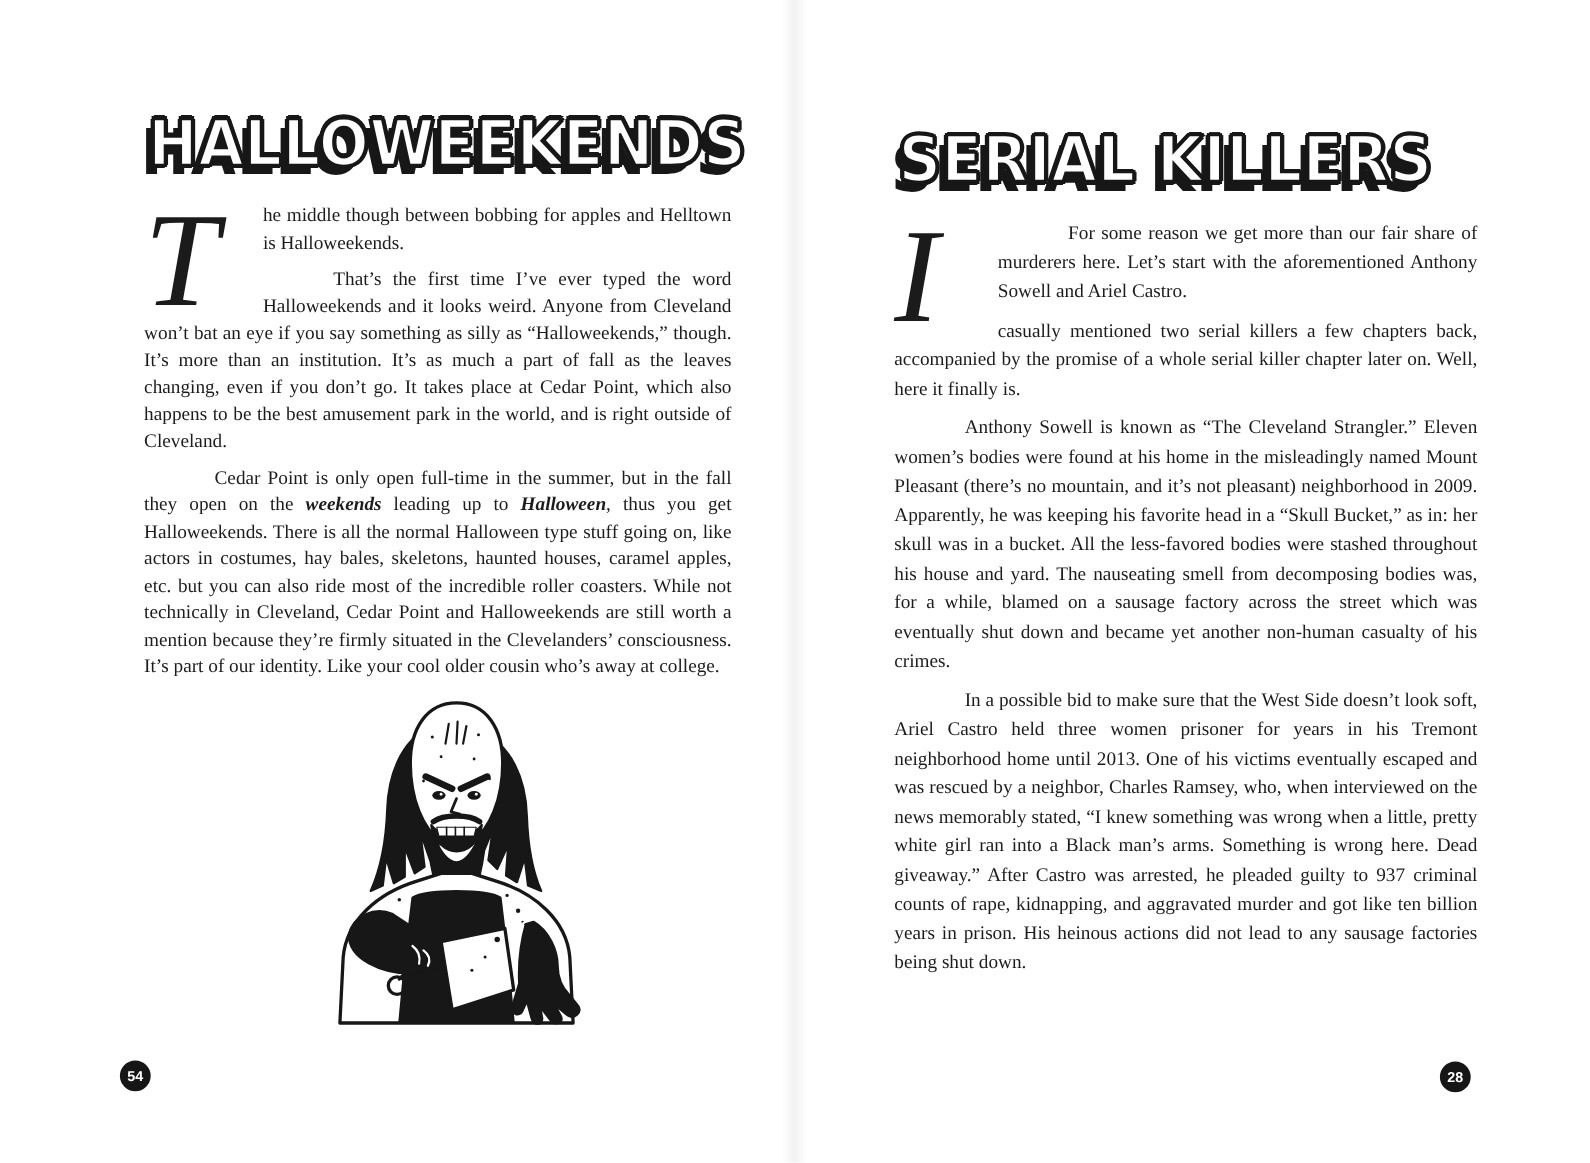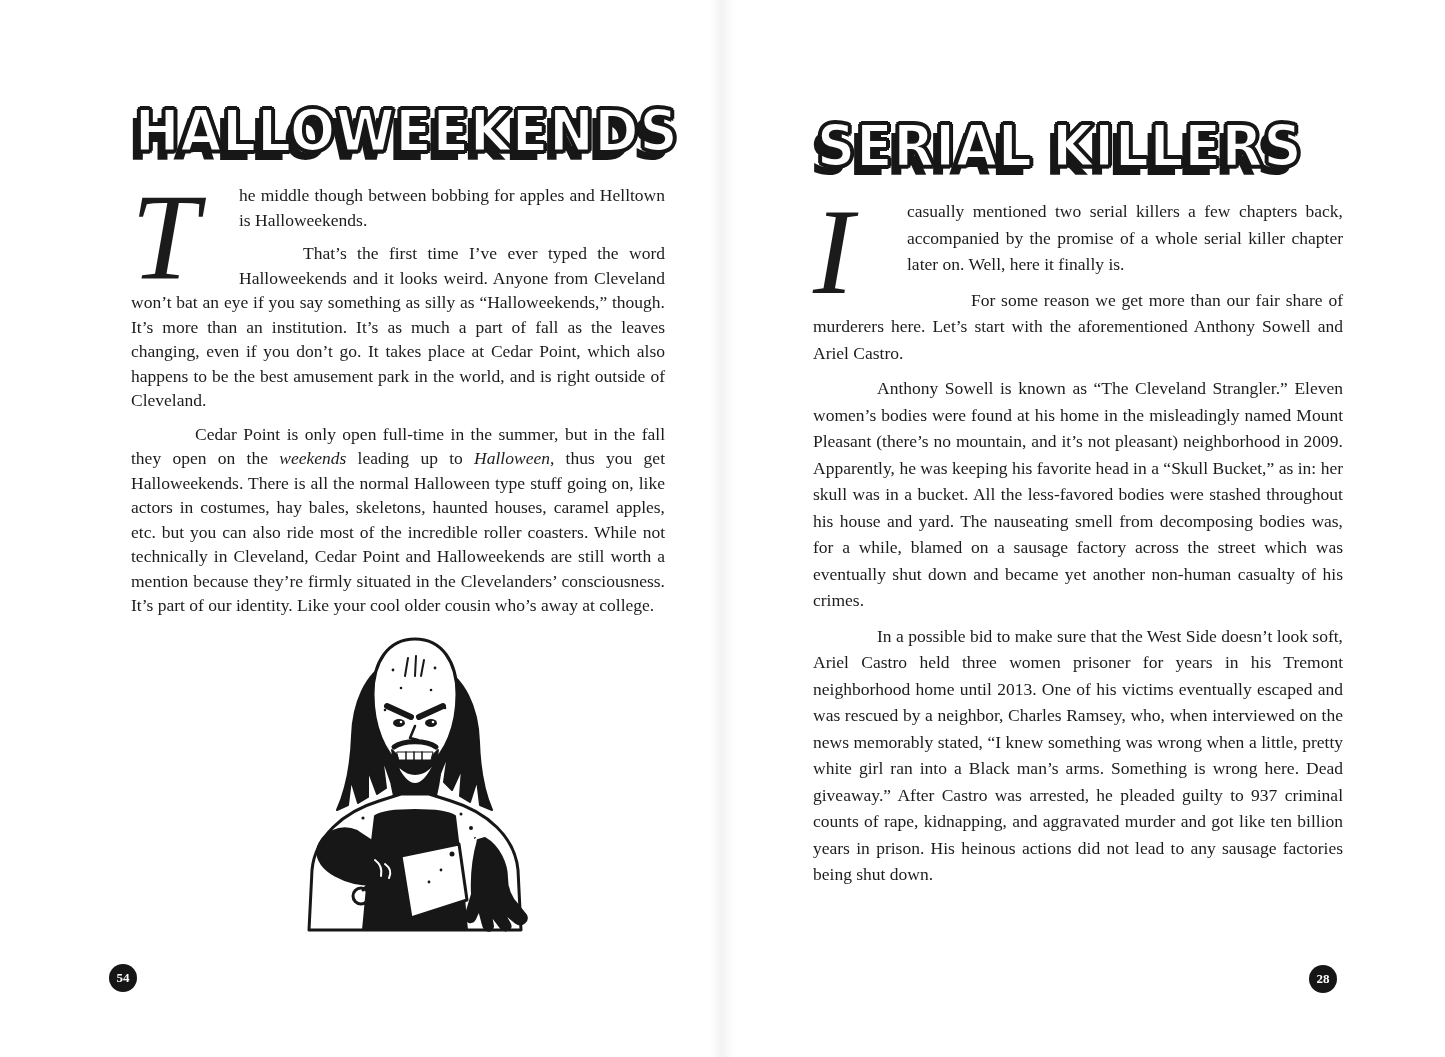--- a/index.html
+++ b/index.html
@@ -31,41 +31,41 @@
     margin:0 0 24px 4px;
     transform:scaleY(1.08);
     transform-origin:left top;
   }
 
   .text-col{font-size:17.5px;text-align:justify;}
   .left  .text-col{line-height:24.5px;}
   .right .text-col{line-height:26.5px;}
   .para{margin:0 0 9px 0;}
   .para.indent{text-indent:64px;}
-  .it{font-style:italic;}
+  .it{font-style:italic;font-weight:bold;}
 
   .dropcap{
     float:left;
     font-family:"Liberation Serif", serif;
     font-style:italic;
     font-size:122px;
     line-height:0.78;
     color:#1b1b1b;
     margin:6px 10px 0 0;
     overflow:visible;
   }
   .left  .dropcap{width:98px;height:100px;}
   .right .dropcap{width:84px;height:108px;}
 
   .illustration-wrap{margin:14px 0 0 158px;width:254px;height:300px;}
 
   .pagenum{
     position:absolute;width:28px;height:28px;border-radius:50%;
     background:#161616;color:#ffffff;
-    font-family:Liberation Serif, serif;font-weight:bold;font-size:13px;
+    font-family:Liberation Sans, sans-serif;font-weight:bold;font-size:13px;
     display:flex;align-items:center;justify-content:center;text-align:right;
   }
   .pagenum.pn-left{left:109px;top:964px;}
   .pagenum.pn-right{left:1309px;top:965px;}
 </style>
 </head>
 <body>
 
 <div class="spine"></div>
 
@@ -142,22 +142,22 @@
         <path d="M186,208 C192,202 200,202 206,208" fill="none" stroke="#ffffff" stroke-width="2"></path>
       </g>
     </svg>
   </div>
 </div>
 
 <div class="page right">
   <div class="chapter-title">SERIAL KILLERS</div>
   <div class="text-col">
     <div class="dropcap">I</div>
-  <p class="para"><span>casually mentioned two serial killers a few chapters back, accompanied by the promise of a whole serial killer chapter later on. Well, here it finally is.</span></p>
-      <p class="para indent"><span>For some reason we get more than our fair share of murderers here. Let’s start with the aforementioned Anthony Sowell and Ariel Castro.</span></p>
+  <p class="para indent"><span>For some reason we get more than our fair share of murderers here. Let’s start with the aforementioned Anthony Sowell and Ariel Castro.</span></p>
+      <p class="para"><span>casually mentioned two serial killers a few chapters back, accompanied by the promise of a whole serial killer chapter later on. Well, here it finally is.</span></p>
       <p class="para indent"><span>Anthony Sowell is known as “The Cleveland Strangler.” Eleven women’s bodies were found at his home in the misleadingly named Mount Pleasant (there’s no mountain, and it’s not pleasant) neighborhood in 2009. Apparently, he was keeping his favorite head in a “Skull Bucket,” as in: her skull was in a bucket. All the less-favored bodies were stashed throughout his house and yard. The nauseating smell from decomposing bodies was, for a while, blamed on a sausage factory across the street which was eventually shut down and became yet another non-human casualty of his crimes.</span></p>
       <p class="para indent"><span>In a possible bid to make sure that the West Side doesn’t look soft, Ariel Castro held three women prisoner for years in his Tremont neighborhood home until 2013. One of his victims eventually escaped and was rescued by a neighbor, Charles Ramsey, who, when interviewed on the news memorably stated, “I knew something was wrong when a little, pretty white girl ran into a Black man’s arms. Something is wrong here. Dead giveaway.” After Castro was arrested, he pleaded guilty to 937 criminal counts of rape, kidnapping, and aggravated murder and got like ten billion years in prison. His heinous actions did not lead to any sausage factories being shut down.</span></p>
     </div>
 </div>
 
 <div class="pagenum pn-left">
   <span>54</span>
 </div>
 <div class="pagenum pn-right">
   <span>28</span>

